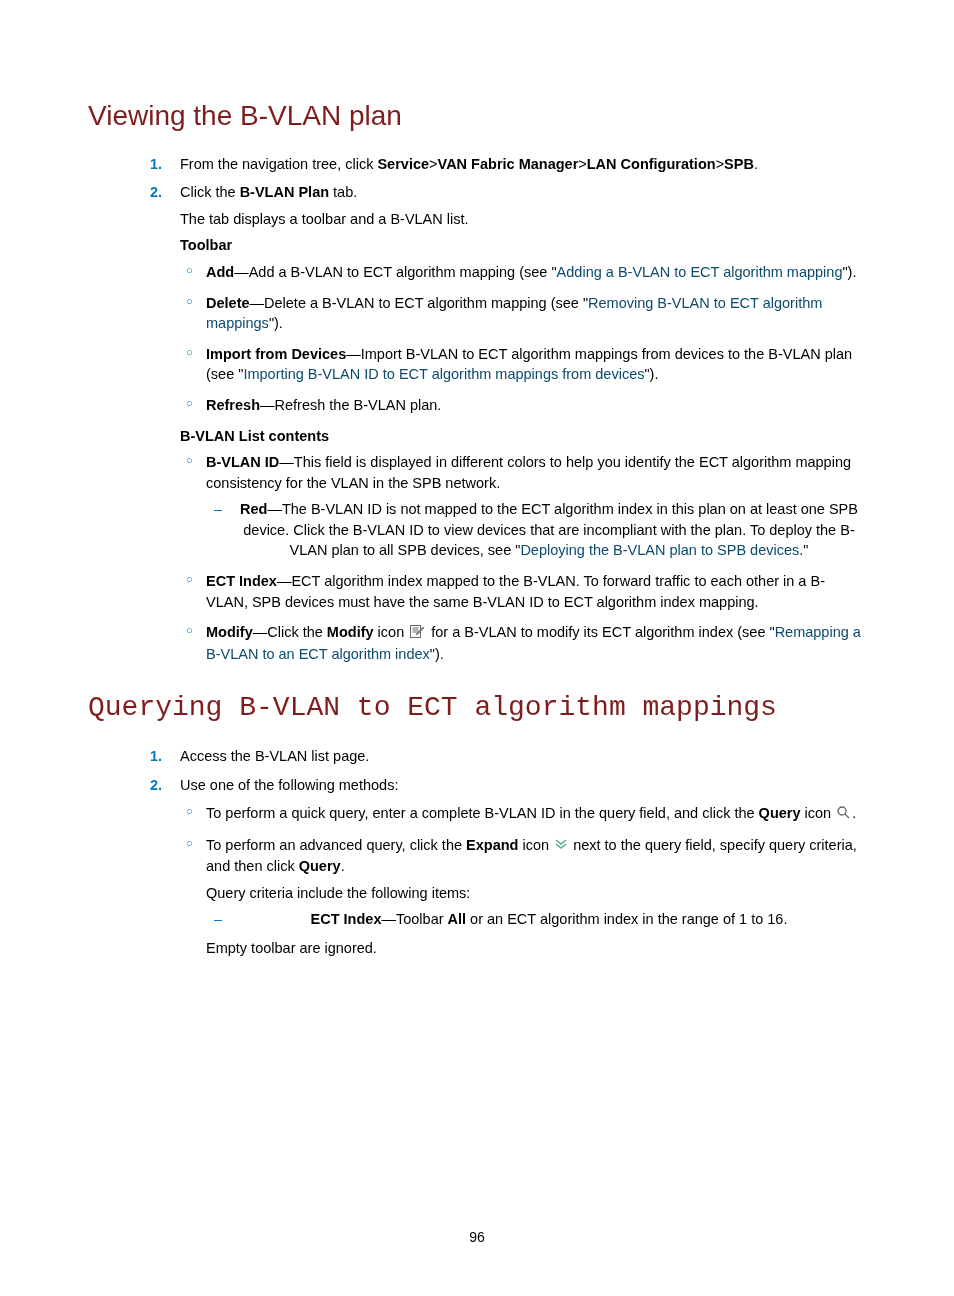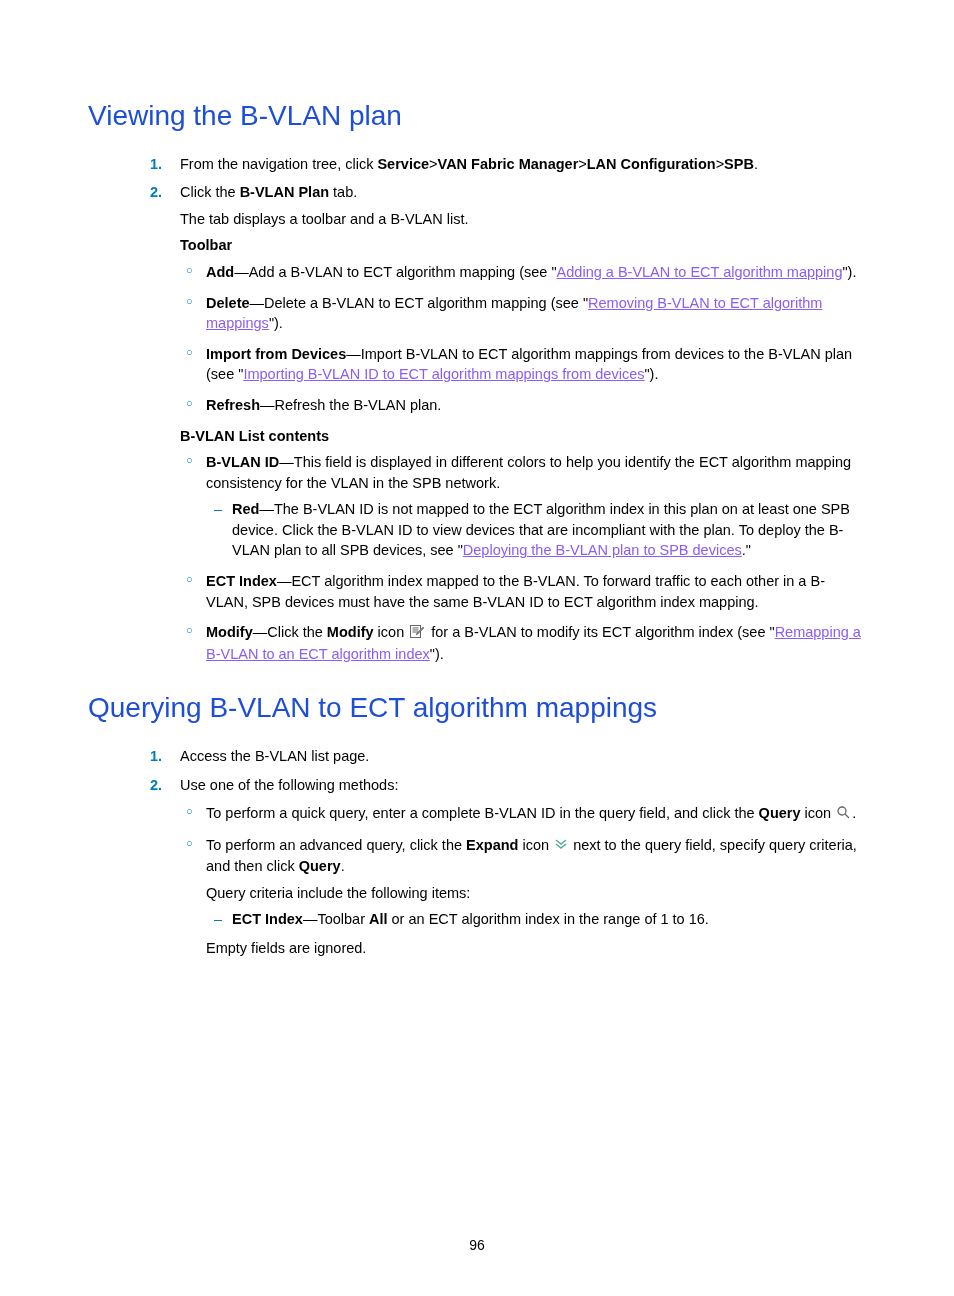--- a/index.html
+++ b/index.html
@@ -12,21 +12,21 @@
     height: 1296px;
     position: relative;
     line-height: 1.42;
   }
   .page {
     padding: 96px 88px 40px 88px;
   }
   h1 {
     font-size: 28px;
     font-weight: 400;
-    color: #1d4ed8;
+    color: #7f1d1d;
     margin-bottom: 18px;
   }
   .ol-top { padding-left: 92px; counter-reset: topitem; list-style: none; }
   .ol-top > li { position: relative; margin-bottom: 8px; padding-left: 0; }
   .ol-top > li::before {
     counter-increment: topitem;
     content: counter(topitem) ".";
     position: absolute;
     left: -30px;
     color: #007dba;
@@ -35,33 +35,33 @@
   ul.circle-list { list-style: none; padding-left: 118px; }
   ul.circle-list > li { position: relative; margin-bottom: 10px; padding-left: 0;}
   ul.circle-list > li::before {
     content: "○";
     position: absolute;
     left: -20px;
     top: 1px;
     color: #007dba;
     font-size: 11px;
   }
-  ul.dash-list { list-style: none; padding-left: 26px; margin-top: 6px;}
+  ul.dash-list { list-style: none; padding-left: 26px; margin-top: 6px; text-align: center;}
   ul.dash-list > li { position: relative; margin-bottom: 8px; }
   ul.dash-list > li::before {
     content: "–";
     position: absolute;
     left: -18px;
     color: #007dba;
   }
-  .link { color: #8b5cf6; text-decoration: underline; }
+  .link { color: #0c4a6e; }
   b { font-weight: 700; }
   .page-number {
     position: absolute;
-    bottom: 40px;
+    bottom: 48px;
     left: 0; right: 0;
     text-align: center;
     font-size: 14px;
   }
   .icon-inline {
     display: inline-block;
     vertical-align: middle;
     margin: 0 2px;
   }
   .sep { display:inline-block; } 
@@ -120,21 +120,21 @@
                 <line x1="2.5" y1="3" x2="8.5" y2="3" stroke="#666"></line>
                 <line x1="2.5" y1="5" x2="8.5" y2="5" stroke="#666"></line>
                 <line x1="2.5" y1="7" x2="8.5" y2="7" stroke="#666"></line>
                 <path d="M13 2 L7 8 L6 10 L8 9 L14 3 Z" fill="#888" stroke="#555" stroke-width="0.5"></path>
               </svg></span><span> for a B-VLAN to modify its ECT algorithm index (see "</span><span class="link">Remapping a B-VLAN to an ECT algorithm index</span><span>").</span>
         </li>
       </ul>
     </li>
   </ol>
 
-  <h1 style="margin-top:24px;">Querying B-VLAN to ECT algorithm mappings</h1>
+  <h1 style="margin-top:24px;font-family:Liberation Mono, monospace;">Querying B-VLAN to ECT algorithm mappings</h1>
 
   <ol class="ol-top">
     <li>Access the B-VLAN list page.</li>
     <li>
       <span>Use one of the following methods:</span>
       <ul class="circle-list" style="padding-left:26px; margin-top:8px;">
         <li>
           <span>To perform a quick query, enter a complete B-VLAN ID in the query field, and click the </span><b>Query</b><span> icon </span><span class="icon-inline"><svg width="13" height="13" viewBox="0 0 13 13">
                 <circle cx="5" cy="5" r="4" fill="none" stroke="#666" stroke-width="1.3"></circle>
                 <line x1="8" y1="8" x2="12" y2="12" stroke="#666" stroke-width="1.3"></line>
@@ -144,21 +144,21 @@
           <span>To perform an advanced query, click the </span><b>Expand</b><span> icon </span><span class="icon-inline"><svg width="12" height="12" viewBox="0 0 12 12">
                 <path d="M1 2 L6 6 L11 2" fill="none" stroke="#5a9" stroke-width="1.5"></path>
                 <path d="M1 6 L6 10 L11 6" fill="none" stroke="#5a9" stroke-width="1.5"></path>
               </svg></span><span> next to the query field, specify query criteria, and then click </span><b>Query</b><span>.</span>
           <p class="inner-p">Query criteria include the following items:</p>
           <ul class="dash-list">
             <li>
               <b>ECT Index</b><span>—Toolbar </span><b>All</b><span> or an ECT algorithm index in the range of 1 to 16.</span>
             </li>
           </ul>
-          <p class="inner-p">Empty fields are ignored.</p>
+          <p class="inner-p">Empty toolbar are ignored.</p>
         </li>
       </ul>
     </li>
   </ol>
 
 </div>
 
 <div class="page-number">96</div>
 
 </body></html>

